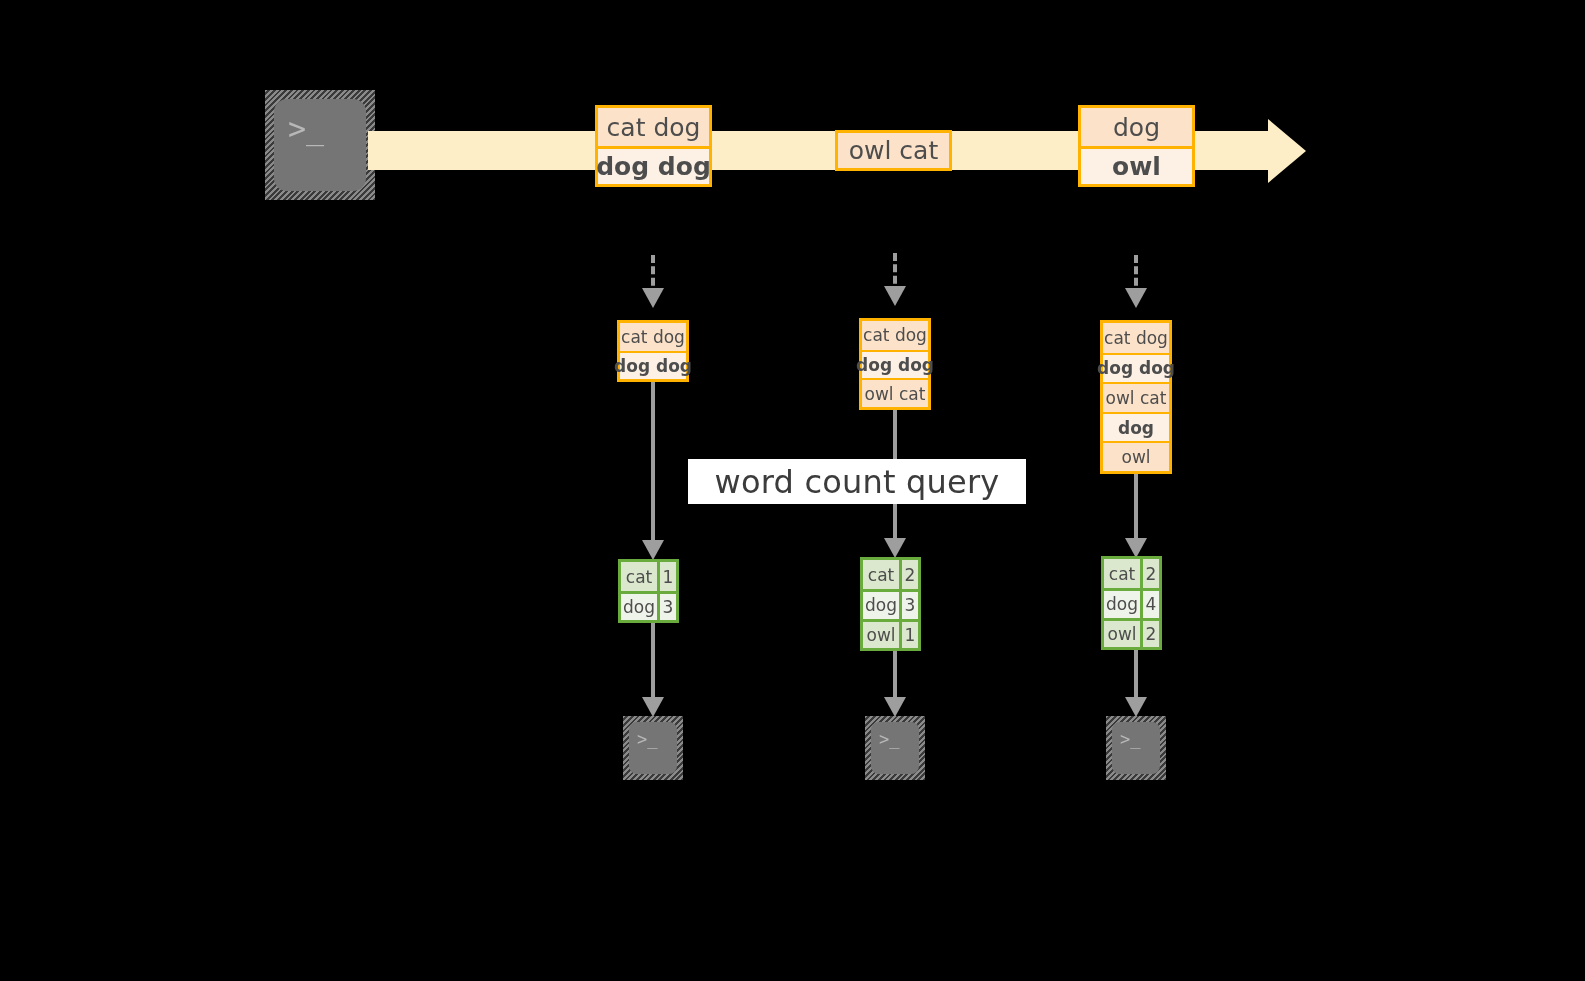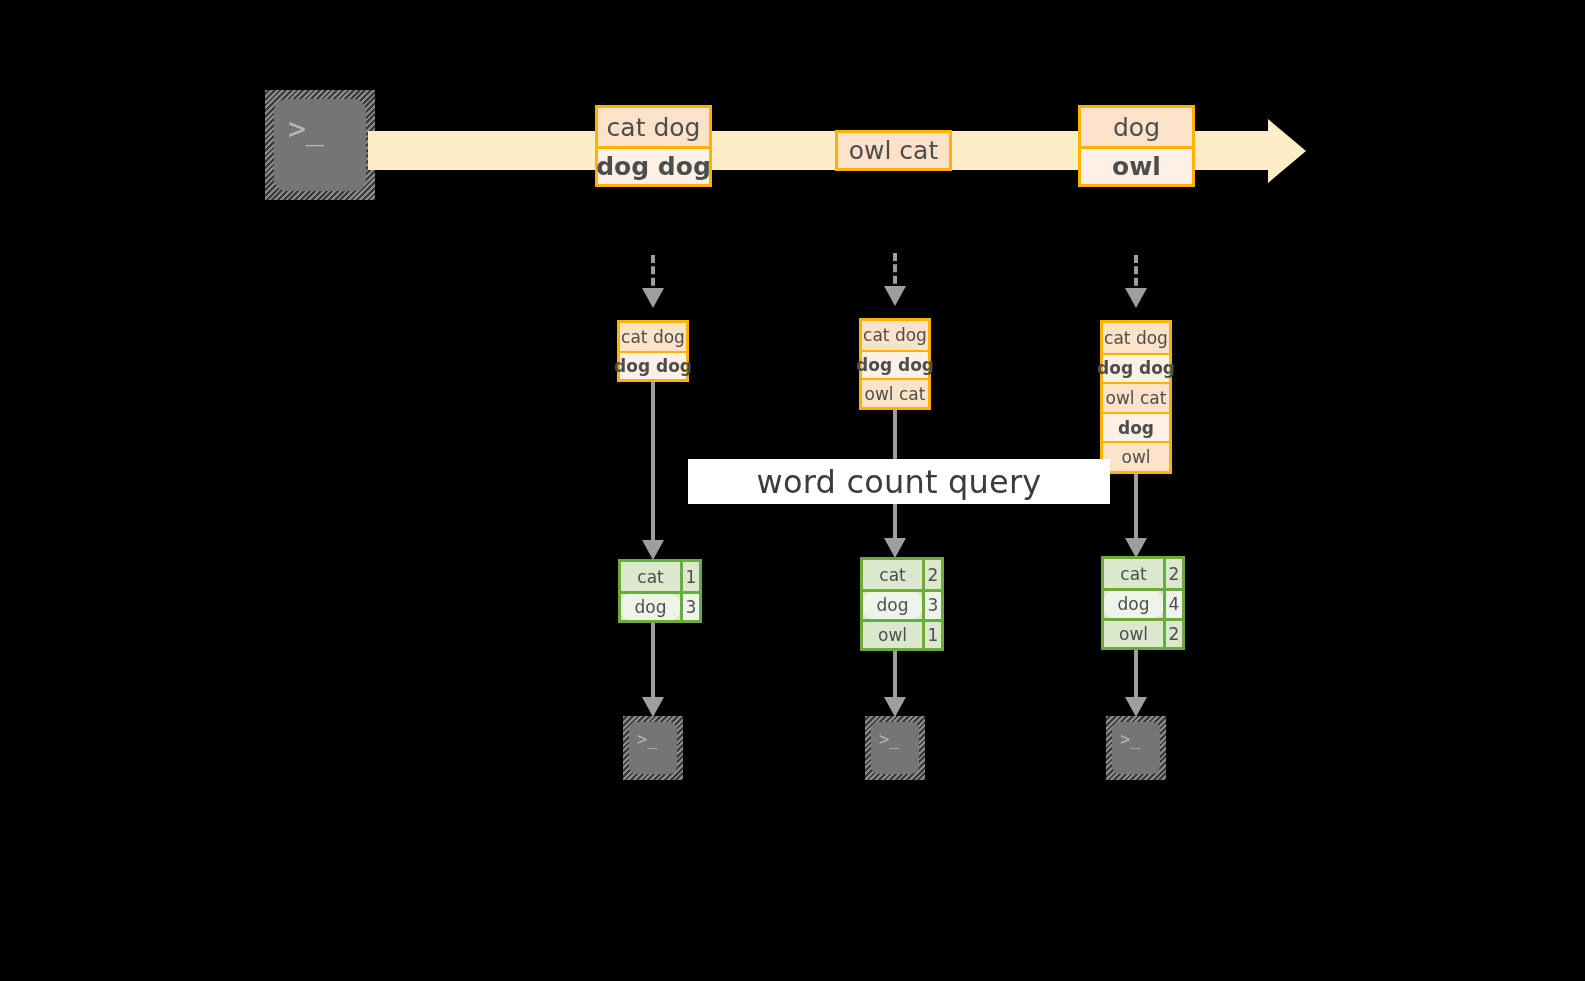--- a/index.html
+++ b/index.html
@@ -109,21 +109,21 @@
   }
   .res .row + .row { border-top: 3px solid #6aab3e; }
   .res .k, .res .v {
     box-sizing: border-box;
     display: flex;
     align-items: center;
     justify-content: center;
     color: #4d4d4d;
     font-size: 17px;
   }
-  .res .k { width: 59px; border-radius: 9px; }
+  .res .k { width: 36px; }
   .res .v { width: 19px; border-left: 3px solid #6aab3e; }
   .res .row.shade-a .k, .res .row.shade-a .v { background: #dbe8cd; }
   .res .row.shade-b .k, .res .row.shade-b .v { background: #eff4ea; }
 
   
   .conn {
     position: absolute;
     width: 4px;
     background: #9e9e9e;
   }
@@ -281,17 +281,17 @@
 
   <div class="conn" style="left:1134px; top:650px; height:53px;"></div>
   <div class="conn-head" style="left:1125px; top:697px;"></div>
 
   <div class="terminal small" style="left:1106px; top:716px; width:60px; height:64px;">
     <div class="inner">
       <span class="prompt">&gt;_</span>
     </div>
   </div>
 
-  <div class="query-band" style="left:688px; top:459px; width:422px; height:45px;">
+  <div class="query-band" style="left:688px; top:459px; width:338px; height:45px;">
     <span class="label">word count query</span>
   </div>
 
 </div>
 
 </body></html>

